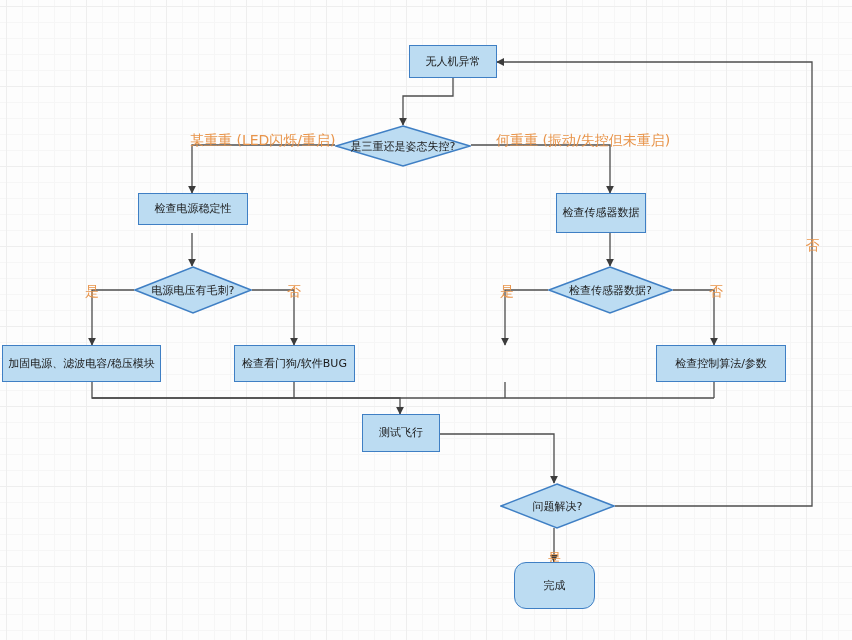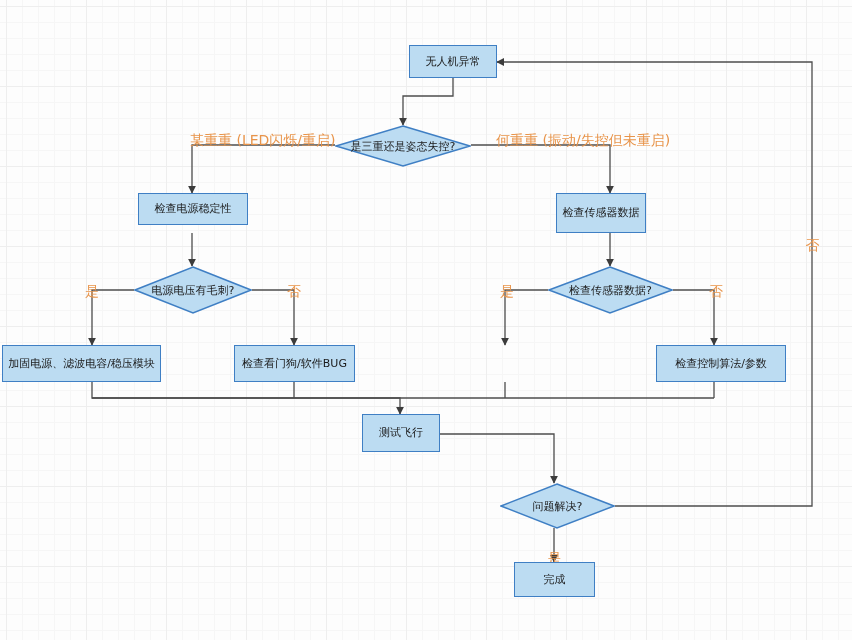--- a/index.html
+++ b/index.html
@@ -176,17 +176,17 @@
   <div class="diamond-wrap" style="left:500px;top:483px;width:115px;height:46px;">
     <svg class="diamond-shape" viewBox="0 0 115 46" preserveAspectRatio="none">
       <polygon points="57,1 114,23 57,45 1,23" fill="#bcdcf2" stroke="#3f7fc4" stroke-width="1.5"></polygon>
     </svg>
     <span class="diamond-label">问题解决?</span>
   </div>
 
   <div class="edge-label vert" style="left:806px;top:228px;">否</div>
   <div class="edge-label vert" style="left:548px;top:540px;">是</div>
 
-  <div class="node rect" style="left:514px;top:562px;width:81px;height:35px;">
+  <div class="node rect" style="left:514px;top:562px;width:81px;height:47px;border-radius:12px;">
     <span>完成</span>
   </div>
 
 </div>
 
 </body></html>

